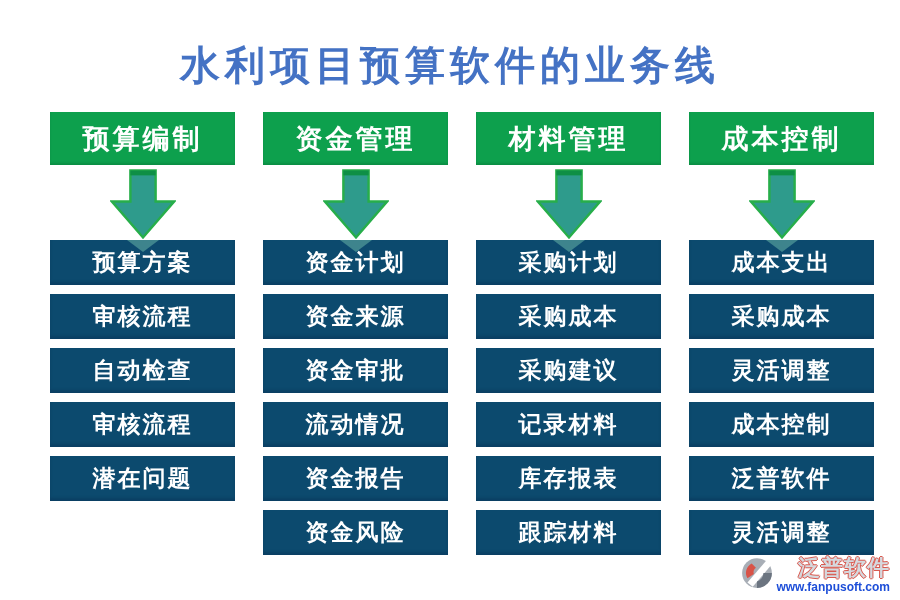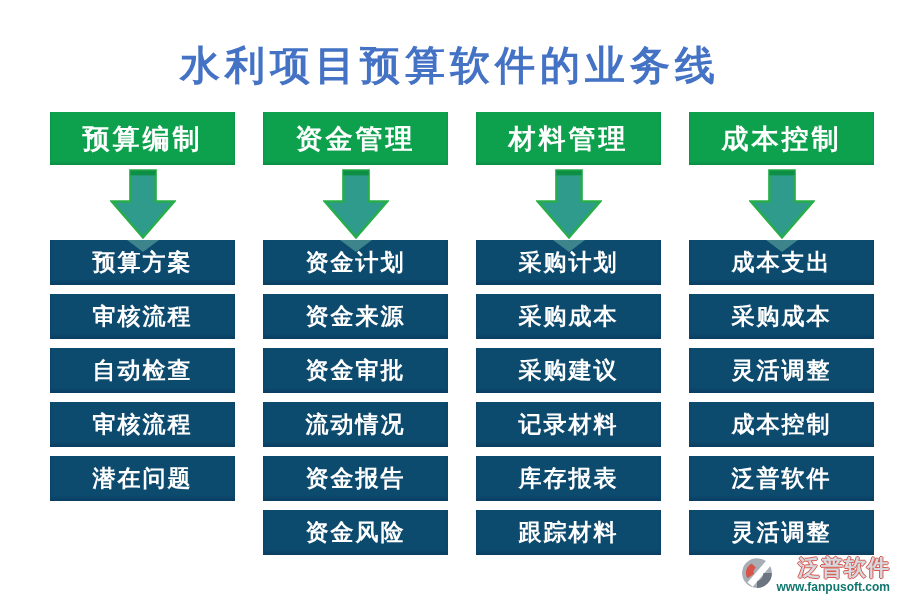--- a/index.html
+++ b/index.html
@@ -53,21 +53,21 @@
   }
   .wm-text { display:flex; flex-direction:column; align-items:flex-end; line-height:1; }
   .wm-brand {
     font-size:22px; font-weight:bold; letter-spacing:1px;
     color:#d6d9de;
     text-shadow:-1px 0 #D95A50, 1px 0 #D95A50, 0 -1px #D95A50, 0 1px #D95A50;
     white-space:nowrap;
   }
   .wm-url {
     font-family:"Liberation Sans","DejaVu Sans",sans-serif;
-    font-size:12px; font-weight:bold; color:#0f766e;
+    font-size:12px; font-weight:bold; color:#1d4ed8;
     margin-top:2px; white-space:nowrap;
   }
 </style>
 </head>
 <body>
 
 <div class="canvas">
 
   <div class="title">水利项目预算软件的业务线</div>
 

